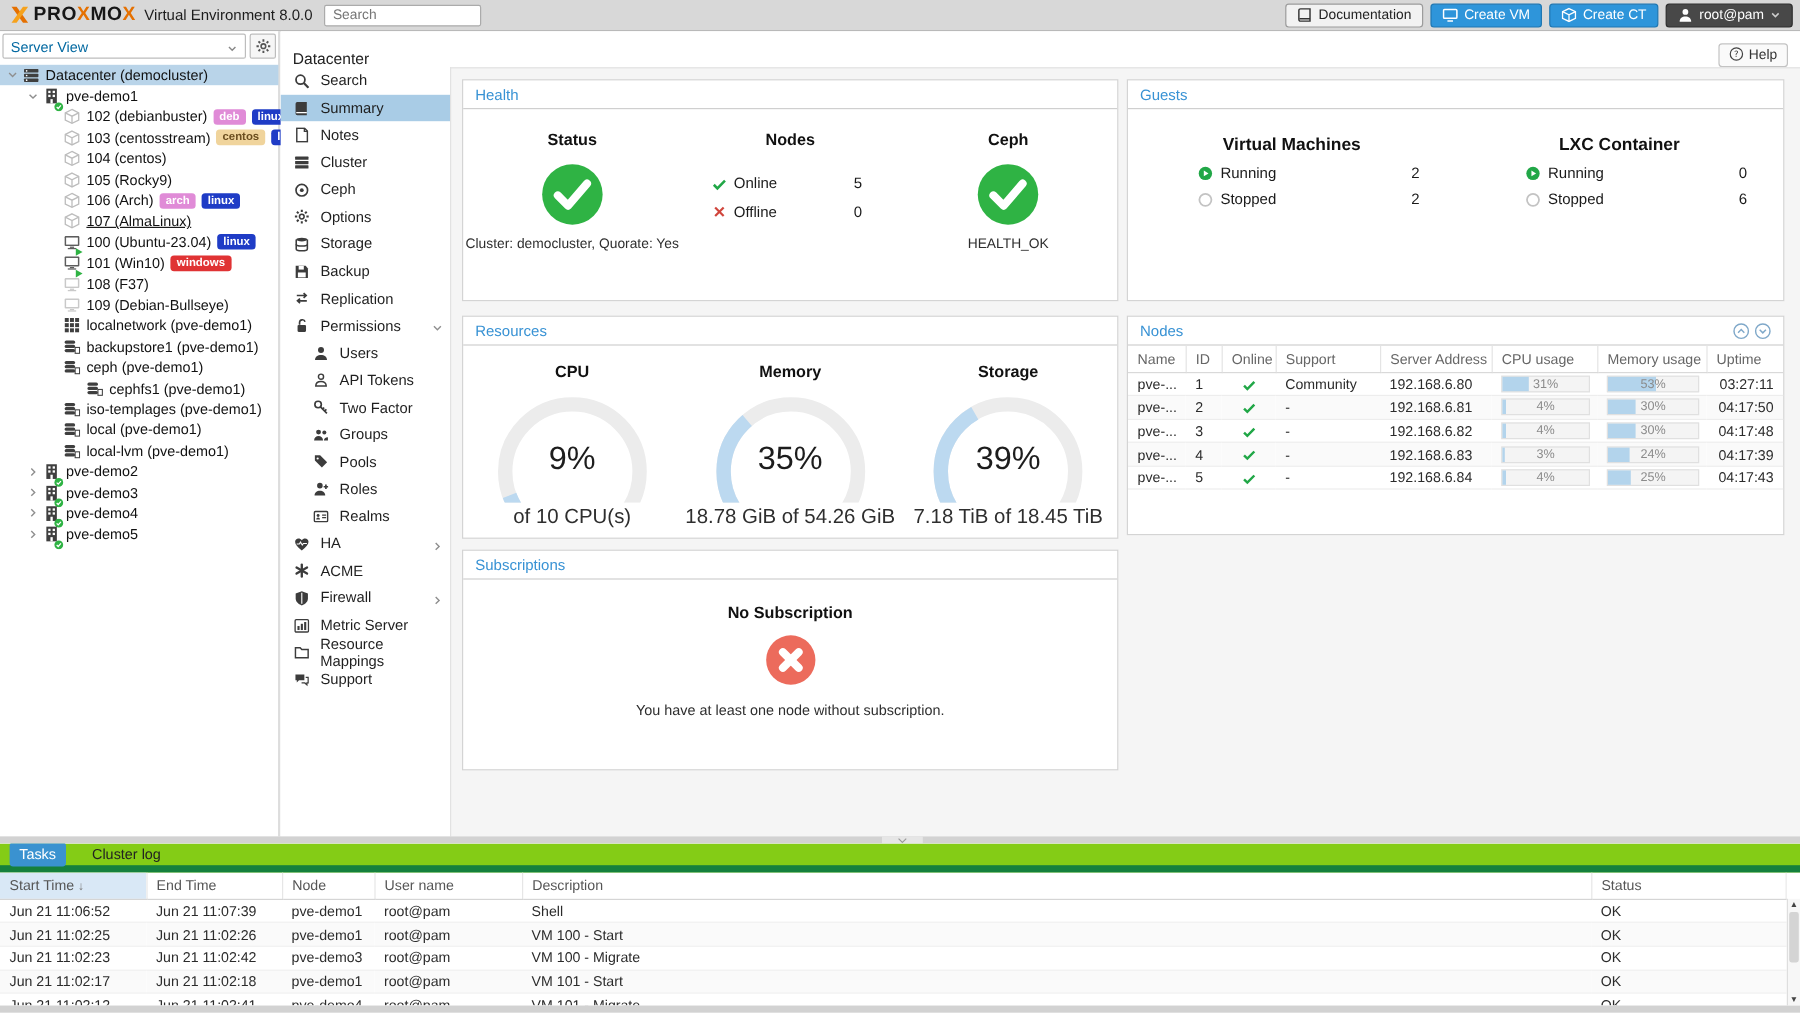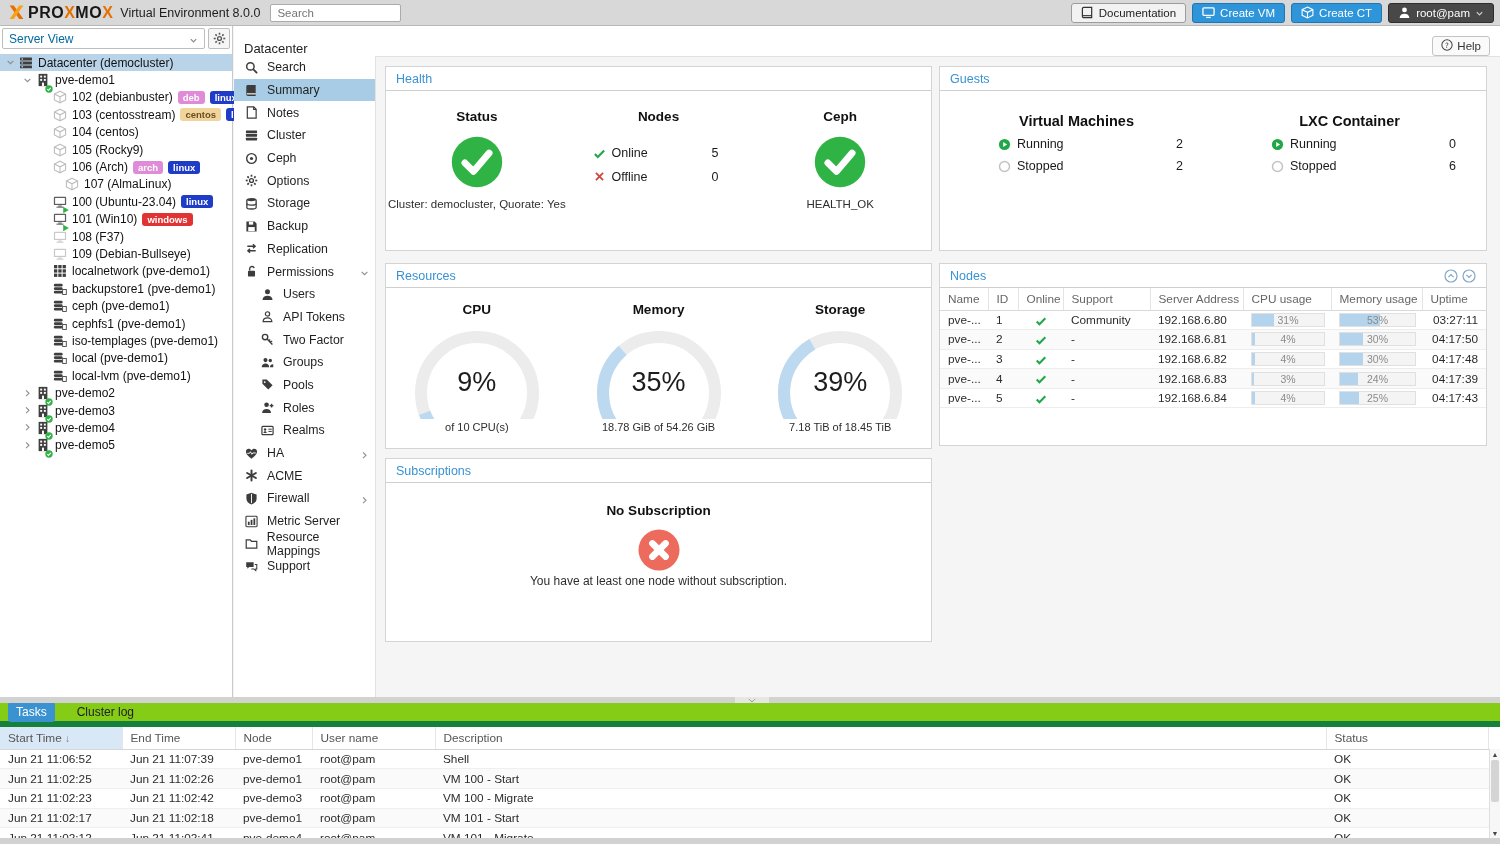--- a/index.html
+++ b/index.html
@@ -77,41 +77,41 @@
   .g-row:first-of-type { margin-top:14px; }
   .g-row .sicon { width:13px; height:13px; margin-right:6px; }
   .g-val { margin-left:auto; }
 
   
   .res-body { height:160px; display:flex; }
   .gauge-col { flex:1; text-align:center; position:relative; }
   .gauge-heading { font-weight:bold; font-size:13.5px; margin-top:14px; color:#111; }
   .gauge-wrap { position:relative; width:150px; height:98px; margin:4px auto 0; overflow:hidden; }
   .gauge-pct { position:absolute; left:0; right:0; top:46px; font-size:27px; color:#1d1d1d; }
-  .gauge-cap { font-size:11px; color:#2e2e2e; margin-top:2px; }
+  .gauge-cap { font-size:17px; color:#2e2e2e; margin-top:2px; }
 
   
   .nodes-body { height:157px; }
   table.grid { border-collapse:collapse; width:100%; table-layout:fixed; font-size:11.8px; }
   table.grid th { font-weight:normal; color:#666; text-align:left; height:22px; border-bottom:1px solid #d9d9d9; border-right:1px solid #e4e4e4; padding:0 0 0 8px; overflow:hidden; white-space:nowrap; }
   table.grid th:last-child { border-right:none; }
   table.grid td { height:19.6px; border-bottom:1px solid #ededed; padding:0 0 0 8px; color:#2b2b2b; overflow:hidden; white-space:nowrap; }
   table.grid tr:nth-child(even) td { background:#fafafa; }
   .cell-center { text-align:center; padding:0 !important; }
   .cell-right { text-align:right; padding:0 8px 0 0 !important; }
   .okcheck { width:12px; height:12px; display:inline-block; vertical-align:middle; }
   .usage { position:relative; height:14px; margin:2px 6px 2px 0; background:#f4f4f4; border:1px solid #e0e0e0; }
   .usage-fill { position:absolute; left:0; top:0; bottom:0; background:#b3d4ec; }
   .usage-text { position:absolute; left:0; right:0; top:0; bottom:0; display:flex; align-items:center; justify-content:center; font-size:10.5px; color:#8b8b8b; }
 
   
   .subs-body { height:138px; text-align:center; }
   .subs-heading { font-weight:bold; font-size:13.5px; margin-top:20px; color:#111; }
   .big-x { width:44px; height:44px; margin:10px auto 0; }
-  .subs-msg { font-size:12px; color:#2e2e2e; margin-top:2px; }
+  .subs-msg { font-size:12px; color:#2e2e2e; margin-top:13px; }
 
   
   .splitter { position:absolute; top:697px; left:0; right:0; height:6px; background:#d2d2d2; cursor:row-resize; }
   .splitter-handle { position:absolute; left:735px; width:34px; height:6px; background:#e6e6e6; display:flex; align-items:center; justify-content:center; }
   .splitter-handle svg { width:8px; height:5px; }
   .tasks-panel { position:absolute; top:703px; left:0; right:0; height:135px; background:#fff; overflow:hidden; }
   .task-tabs { height:24px; background:#84cc16; border-bottom:6px solid #15803d; display:flex; align-items:center; padding-left:8px; gap:14px; }
   .task-tab { font-size:12px; color:#222; padding:3px 8px; border-radius:3px; cursor:pointer; }
   .task-tab.active { background:#3a92d0; color:#fff; }
   .tasks-table-wrap { position:absolute; top:24px; left:0; right:11px; bottom:0; overflow:hidden; }
@@ -299,21 +299,21 @@
         <span class="tw-icon">
           <svg class="base" viewBox="0 0 14 14">
             <path d="M7 1.2L12.6 4v6L7 12.8 1.4 10V4z" fill="#fff" stroke="#bdbdbd" stroke-width="1.1"></path>
             <path d="M1.4 4L7 6.8 12.6 4M7 6.8v6" stroke="#bdbdbd" stroke-width="1.1" fill="none"></path>
           </svg>
         </span>
         <span class="tree-label">106 (Arch)</span>
         <span class="tag-badge" style="background: rgb(224, 139, 215); color: rgb(255, 255, 255);">arch</span>
         <span class="tag-badge" style="background: rgb(31, 60, 198); color: rgb(255, 255, 255);">linux</span>
       </div>
-      <div class="tree-row" style="padding-left: 50px;">
+      <div class="tree-row" style="padding-left: 38px; text-decoration: underline;">
         <span class="tw-exp"></span>
         <span class="tw-icon">
           <svg class="base" viewBox="0 0 14 14">
             <path d="M7 1.2L12.6 4v6L7 12.8 1.4 10V4z" fill="#fff" stroke="#bdbdbd" stroke-width="1.1"></path>
             <path d="M1.4 4L7 6.8 12.6 4M7 6.8v6" stroke="#bdbdbd" stroke-width="1.1" fill="none"></path>
           </svg>
         </span>
         <span class="tree-label">107 (AlmaLinux)</span>
       </div>
       <div class="tree-row" style="padding-left: 38px;">
@@ -412,21 +412,21 @@
             <g fill="#3f3f3f">
               <rect x="1" y="1" width="10" height="3.1" rx="1.5"></rect>
               <rect x="1" y="5" width="10" height="3.1" rx="1.5"></rect>
               <rect x="1" y="9" width="10" height="3.1" rx="1.5"></rect>
             </g>
             <rect x="11" y="7.6" width="4.2" height="5.6" fill="#fff" stroke="#3f3f3f" stroke-width="1"></rect>
           </svg>
         </span>
         <span class="tree-label">ceph (pve-demo1)</span>
       </div>
-      <div class="tree-row" style="padding-left: 38px;">
+      <div class="tree-row" style="padding-left: 38px; margin-left: 19px;">
         <span class="tw-exp"></span>
         <span class="tw-icon">
           <svg class="base" viewBox="0 0 16 14">
             <g fill="#3f3f3f">
               <rect x="1" y="1" width="10" height="3.1" rx="1.5"></rect>
               <rect x="1" y="5" width="10" height="3.1" rx="1.5"></rect>
               <rect x="1" y="9" width="10" height="3.1" rx="1.5"></rect>
             </g>
             <rect x="11" y="7.6" width="4.2" height="5.6" fill="#fff" stroke="#3f3f3f" stroke-width="1"></rect>
           </svg>

